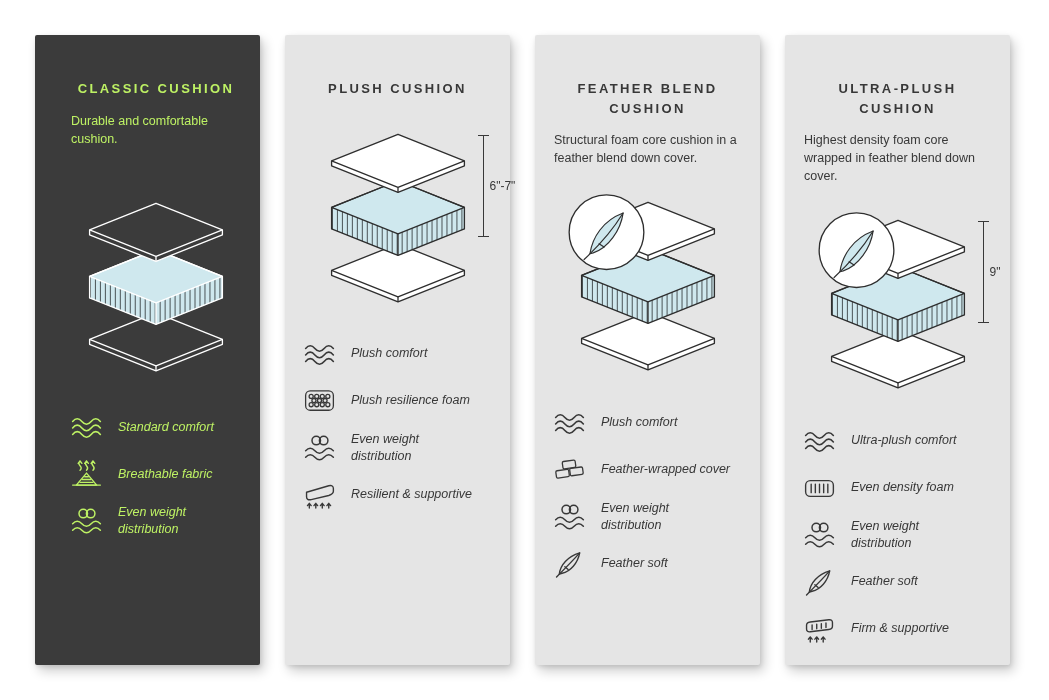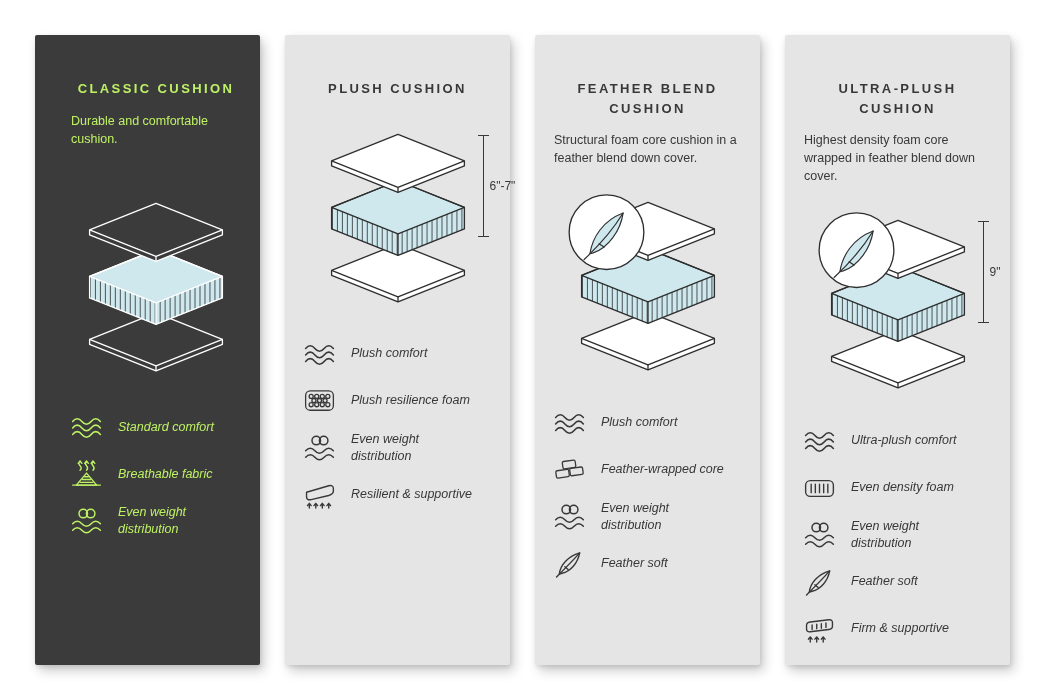--- a/index.html
+++ b/index.html
@@ -321,21 +321,21 @@
             </svg>
           </span>
         <span class="flabel">Plush comfort</span>
       </li>
       <li class="feature">
         <span class="ficon">
             <svg viewBox="0 0 40 32">
               <use href="#icon-bricks"></use>
             </svg>
           </span>
-        <span class="flabel">Feather-wrapped core</span>
+        <span class="flabel">Feather-wrapped cover</span>
       </li>
       <li class="feature">
         <span class="ficon">
             <svg viewBox="0 0 40 32">
               <use href="#icon-weight"></use>
             </svg>
           </span>
         <span class="flabel">Even weight distribution</span>
       </li>
       <li class="feature">

